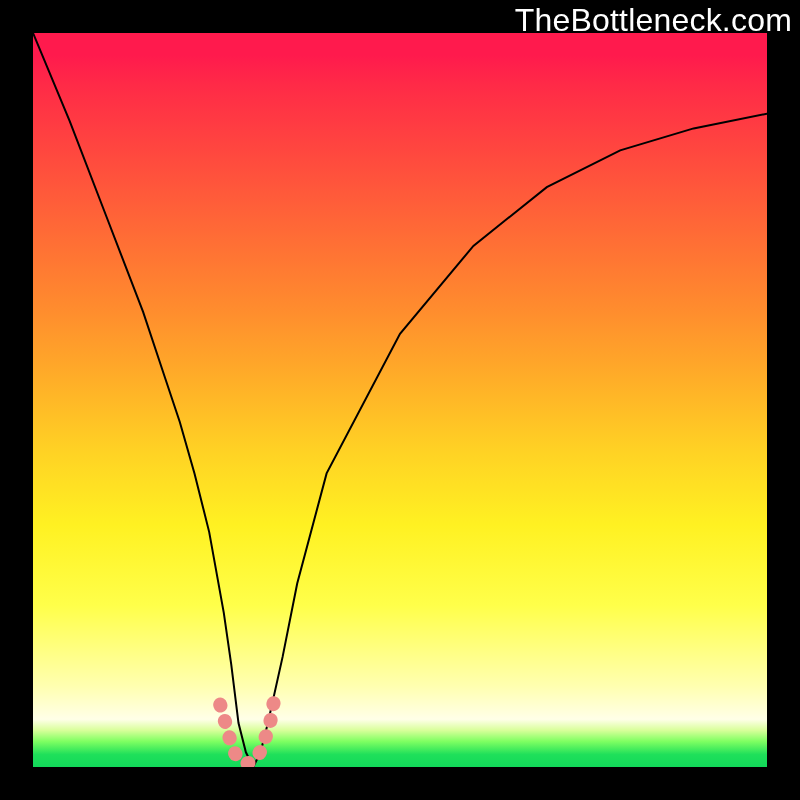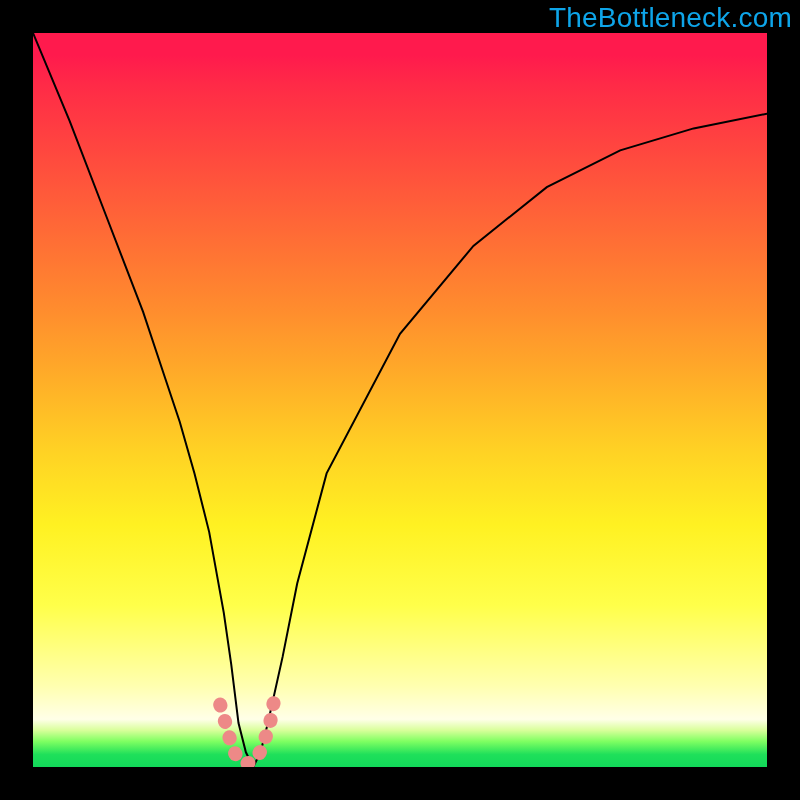--- a/index.html
+++ b/index.html
@@ -16,22 +16,22 @@
     left: 0;
     top: 0;
     width: 800px;
     height: 800px;
     background: #000;
   }
   .watermark {
     position: absolute;
     top: 2px;
     right: 8px;
-    color: #0ea5e9;
-    font-size: 28px;
+    color: #ffffff;
+    font-size: 32px;
     font-weight: 400;
     letter-spacing: 0.2px;
     z-index: 50;
   }
   .plot-area {
     position: absolute;
     left: 33px;
     top: 33px;
     width: 734px;
     height: 734px;

